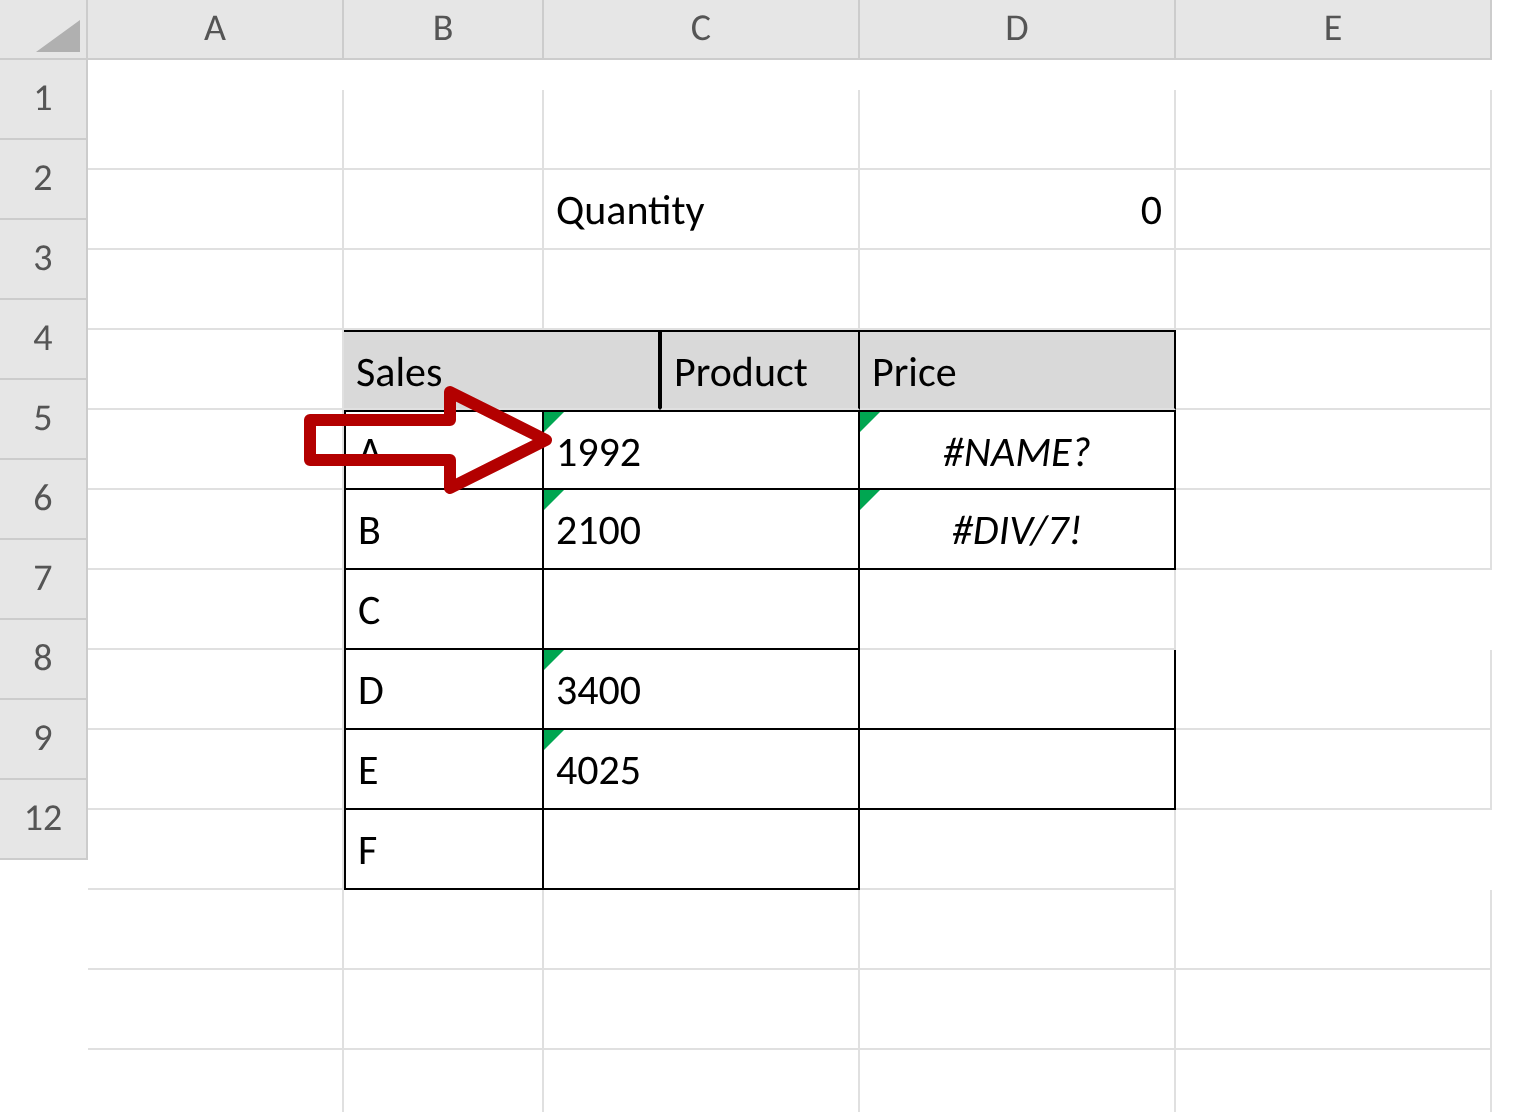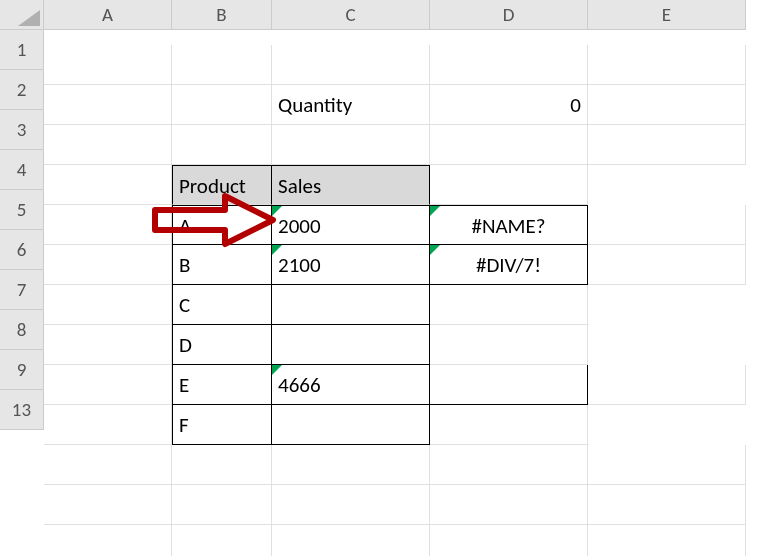--- a/index.html
+++ b/index.html
@@ -86,21 +86,21 @@
       background: #fff;
       overflow: hidden;
       white-space: nowrap;
     }
     .cA { width: 128px; }
     .cB { width: 100px; }
     .cC { width: 158px; }
     .cD { width: 158px; }
     .cE { width: 158px; }
     .right { text-align: right; }
-    .center { text-align: center; }
+    .center { text-align: center; font-style: italic; }
     .hdr {
       background: #d9d9d9 !important;
     }
     .bt { border-top: 1.5px solid #000; }
     .bb { border-bottom: 1.5px solid #000; }
     .bl { border-left: 1.5px solid #000; }
     .br { border-right: 1.5px solid #000; }
     .tri::before {
       content: "";
       position: absolute;
@@ -135,21 +135,21 @@
   <div class="row-headers">
     <div class="row-header">1</div>
     <div class="row-header">2</div>
     <div class="row-header">3</div>
     <div class="row-header">4</div>
     <div class="row-header">5</div>
     <div class="row-header">6</div>
     <div class="row-header">7</div>
     <div class="row-header">8</div>
     <div class="row-header">9</div>
-    <div class="row-header">13</div>
+    <div class="row-header">12</div>
   </div>
 
   <div class="cells">
 
     <div class="row">
       <div class="cell cA"></div>
       <div class="cell cB"></div>
       <div class="cell cC"></div>
       <div class="cell cD"></div>
       <div class="cell cE"></div>
@@ -166,55 +166,57 @@
     <div class="row">
       <div class="cell cA"></div>
       <div class="cell cB"></div>
       <div class="cell cC"></div>
       <div class="cell cD"></div>
       <div class="cell cE"></div>
     </div>
 
     <div class="row">
       <div class="cell cA"></div>
+      <div class="cell cC hdr bt br">Sales</div>
       <div class="cell cB hdr bt bl br">Product</div>
-      <div class="cell cC hdr bt br">Sales</div>
+      <div class="cell cD hdr bt br">Price</div>
       <div class="cell cE"></div>
     </div>
 
     <div class="row">
       <div class="cell cA"></div>
       <div class="cell cB bl br bt bb">A</div>
-      <div class="cell cC tri br bt bb">2000</div>
+      <div class="cell cC tri br bt bb">1992</div>
       <div class="cell cD tri center br bt bb">#NAME?</div>
       <div class="cell cE"></div>
     </div>
     <div class="row">
       <div class="cell cA"></div>
       <div class="cell cB bl br bb">B</div>
       <div class="cell cC tri br bb">2100</div>
       <div class="cell cD tri center br bb">#DIV/7!</div>
       <div class="cell cE"></div>
     </div>
     <div class="row">
       <div class="cell cA"></div>
       <div class="cell cB bl br bb">C</div>
       <div class="cell cD br bb"></div>
       <div class="cell cE"></div>
     </div>
     <div class="row">
       <div class="cell cA"></div>
       <div class="cell cB bl br bb">D</div>
+      <div class="cell cC tri br bb">3400</div>
       <div class="cell cD br bb"></div>
       <div class="cell cE"></div>
     </div>
     <div class="row">
       <div class="cell cA"></div>
       <div class="cell cB bl br bb">E</div>
-      <div class="cell cC tri br bb">4666</div>
+      <div class="cell cC tri br bb">4025</div>
       <div class="cell cD br bb"></div>
       <div class="cell cE"></div>
     </div>
     <div class="row">
       <div class="cell cA"></div>
       <div class="cell cB bl br bb">F</div>
       <div class="cell cD br bb"></div>
       <div class="cell cE"></div>
     </div>
 

